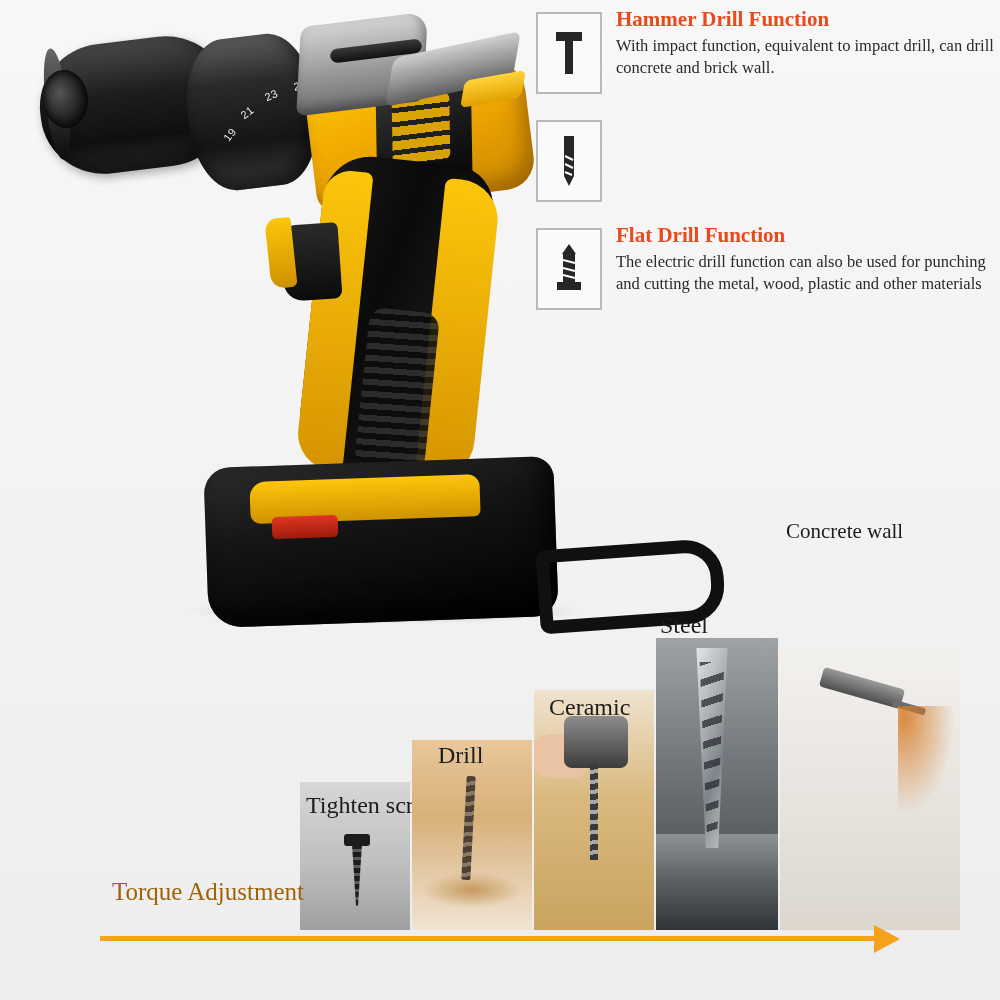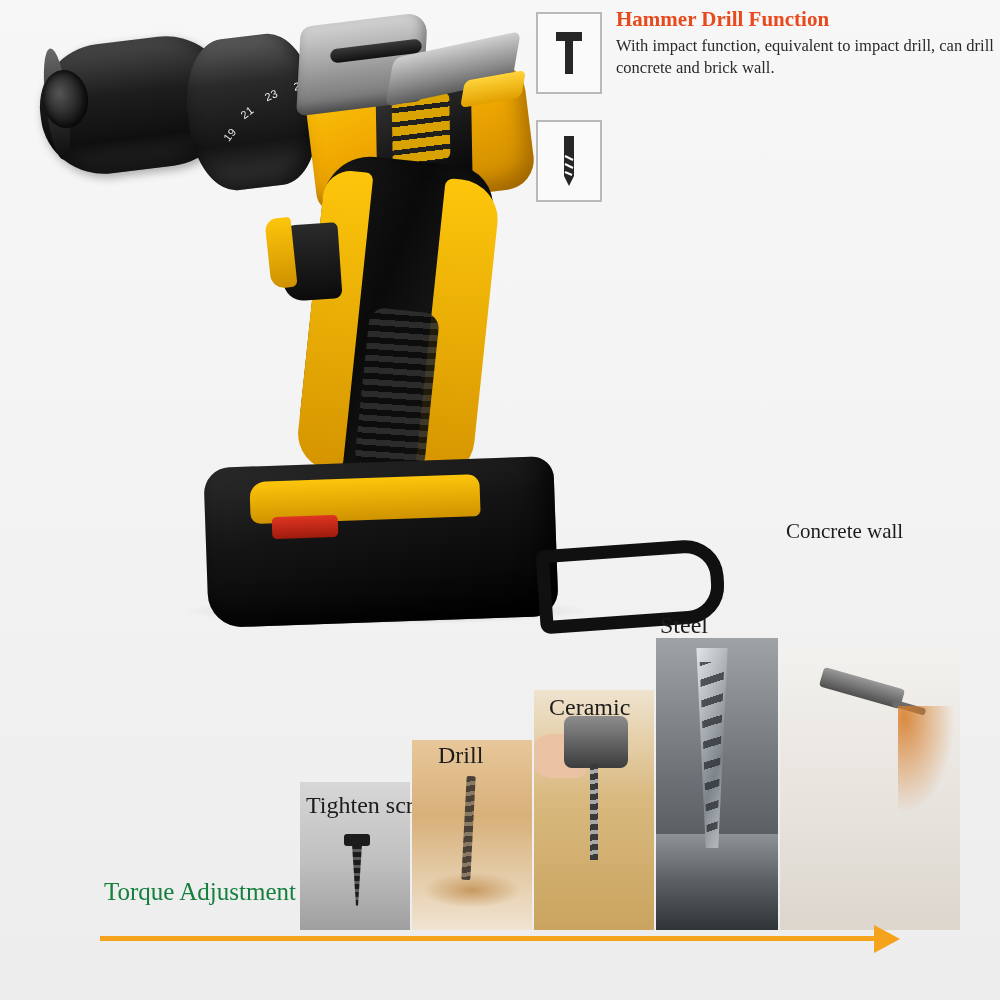--- a/index.html
+++ b/index.html
@@ -341,23 +341,23 @@
   .arrow-head {
     position: absolute;
     left: 874px; top: 925px;
     width: 0; height: 0;
     border-top: 14px solid transparent;
     border-bottom: 14px solid transparent;
     border-left: 26px solid #f5a21c;
   }
   .torque-label {
     position: absolute;
-    left: 104px; top: 876px;
+    left: 112px; top: 876px;
     font-size: 25px;
-    color: #15803d;
+    color: #a16207;
     line-height: 1.25;
     width: 200px;
   }
 </style>
 </head>
 <body>
 
 <div class="drill-stage">
   <div class="shadow-blob"></div>
 
@@ -412,20 +412,34 @@
   <div class="feature">
     <div class="feature-icon">
       <svg width="26" height="54" viewBox="0 0 26 54" aria-hidden="true">
         <rect x="8" y="2" width="10" height="16" fill="#262626"></rect>
         <path d="M8 18 L18 18 L18 42 L13 52 L8 42 Z" fill="#262626"></path>
         <path d="M9 22 L17 26 M9 30 L17 34 M9 38 L16 41" stroke="#ffffff" stroke-width="2" fill="none"></path>
       </svg>
     </div>
   </div>
 
+  <div class="feature">
+    <div class="feature-icon">
+      <svg width="30" height="54" viewBox="0 0 30 54" aria-hidden="true">
+        <path d="M15 2 L22 12 L8 12 Z" fill="#262626"></path>
+        <rect x="9" y="12" width="12" height="28" fill="#262626"></rect>
+        <path d="M9 18 L21 21 M9 26 L21 29 M9 33 L21 36" stroke="#ffffff" stroke-width="2" fill="none"></path>
+        <rect x="3" y="40" width="24" height="8" fill="#262626"></rect>
+      </svg>
+    </div>
+    <div class="feature-text">
+      <p class="feature-title">Flat Drill Function</p>
+      <p class="feature-desc">The electric drill function can also be used for punching and cutting the metal, wood, plastic and other materials</p>
+    </div>
+  </div>
 
 </div>
 
 <div class="concrete-label">Concrete wall</div>
 
 <div class="tile t-screw">
   <div class="screw-head"></div>
   <div class="screw-shaft"></div>
 </div>
 <div class="tile-label" style="left:306px; top:792px; width:110px;">Tighten screws</div>

